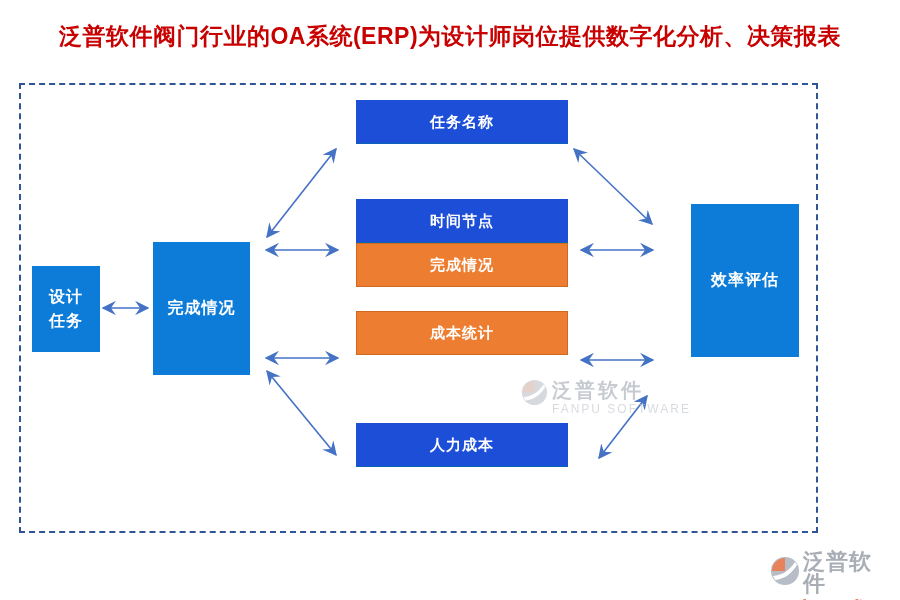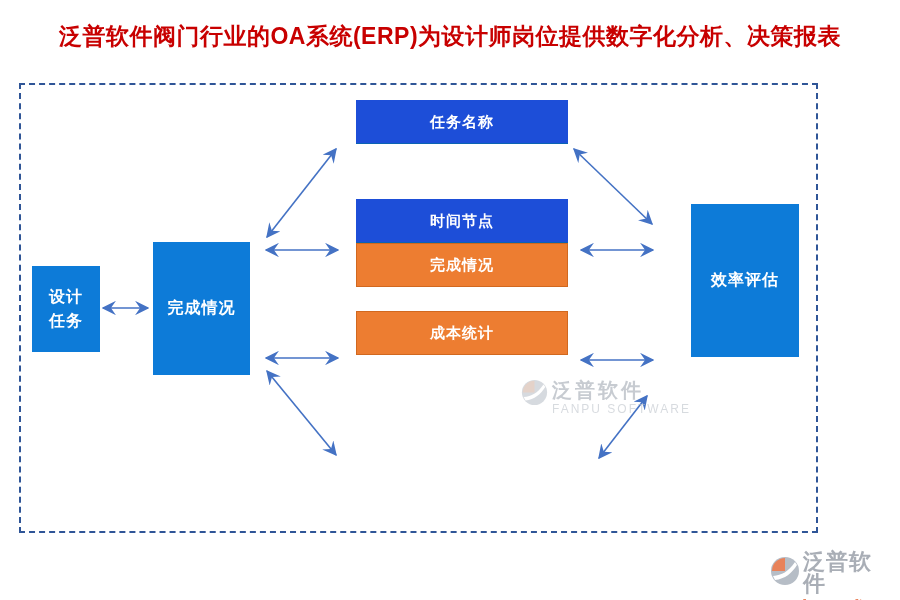--- a/index.html
+++ b/index.html
@@ -87,20 +87,21 @@
     <div class="half blue-half">任务名称</div>
   </div>
   <div class="pair p2">
     <div class="half blue-half">时间节点</div>
     <div class="half orange-half">完成情况</div>
   </div>
   <div class="pair p3">
     <div class="half orange-half">成本统计</div>
   </div>
   <div class="pair p4">
+    <div class="half blue-half">人力成本</div>
   </div>
 
   <div class="watermark">
     <span>
       <svg width="27" height="27" viewBox="0 0 30 30">
         <circle cx="15" cy="15" r="14" fill="#b6bdc6"></circle>
         <path d="M15 15 L2 15 A13 13 0 0 1 15 2 Z" fill="#cfae9d"></path>
         <path d="M25 6 C18 16 12 19 3 20 L5 24 C15 23 22 17 27 9 Z" fill="#ffffff"></path>
       </svg>
     </span>

